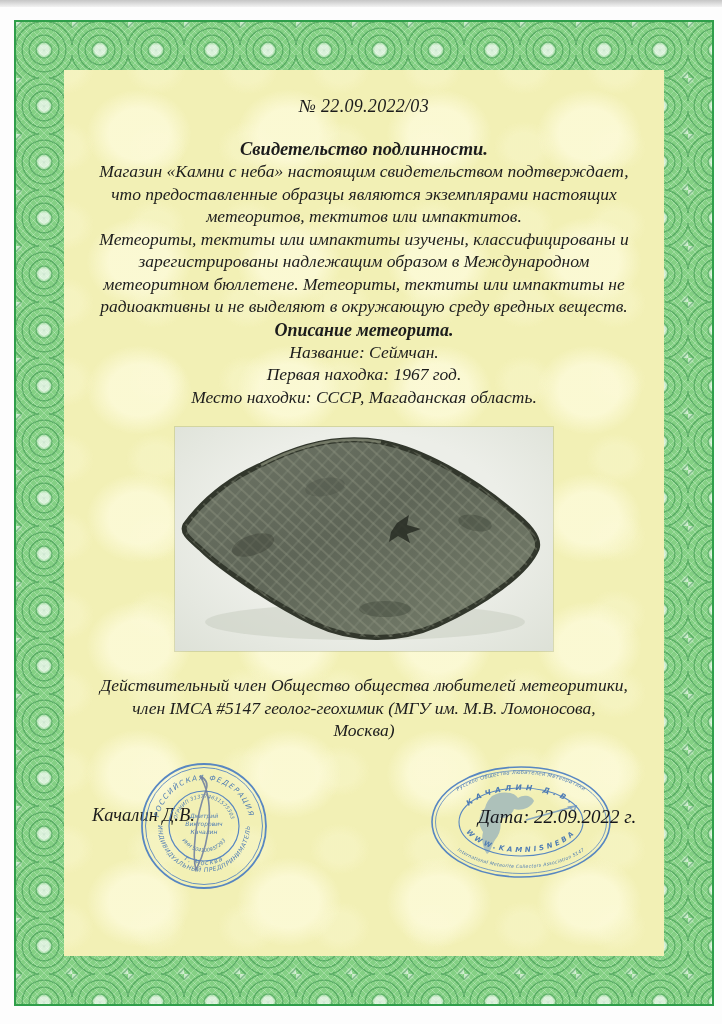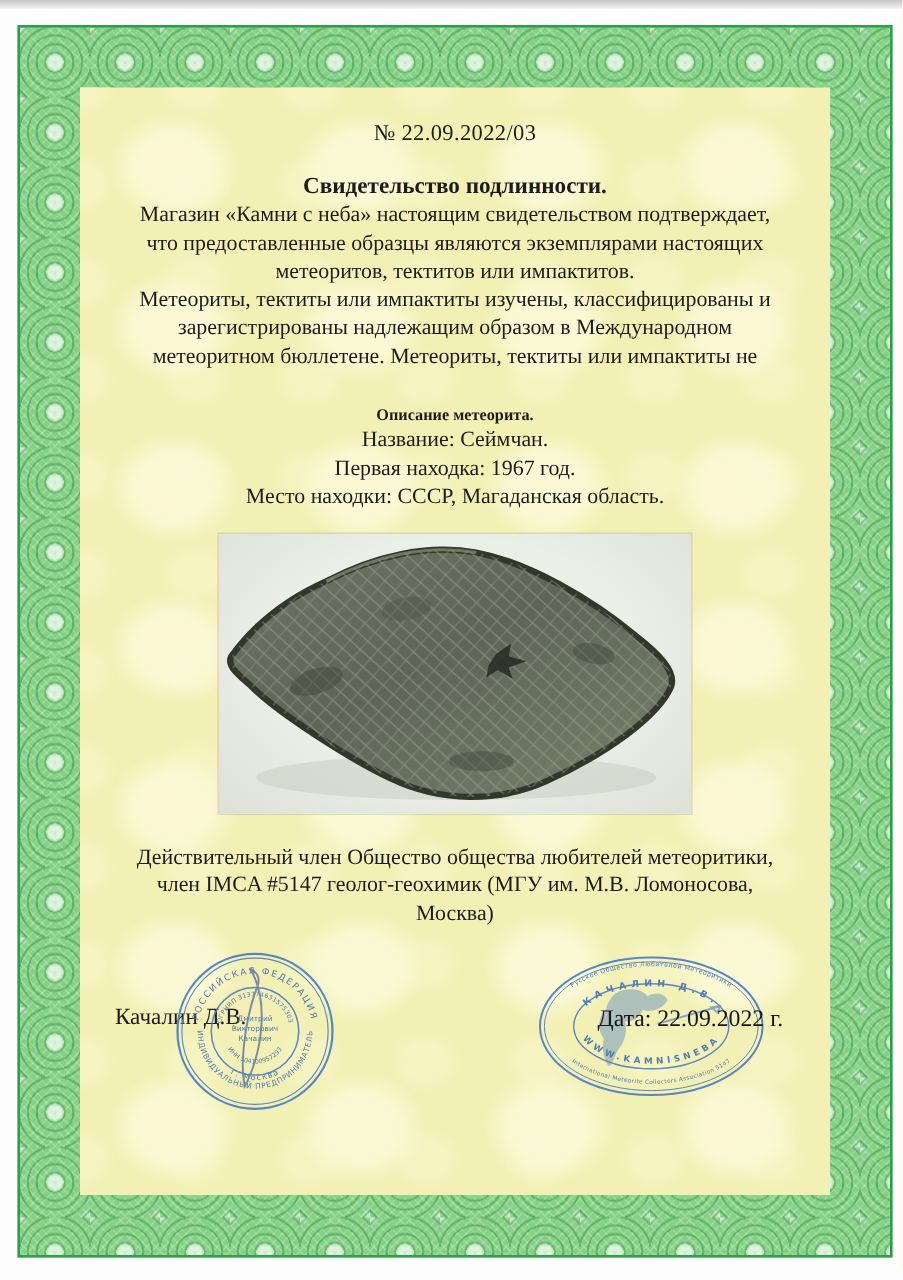--- a/index.html
+++ b/index.html
@@ -20,25 +20,25 @@
            repeating-linear-gradient(45deg, rgba(255,255,255,.25) 0 1px, transparent 1px 5px),
            repeating-linear-gradient(-45deg, rgba(235,255,235,.25) 0 1px, transparent 1px 5px);
          background-size:56px 56px,56px 56px,56px 56px,56px 56px,28px 28px,28px 28px;}
   .content{position:absolute;left:48px;top:48px;right:48px;bottom:48px;
            background-color:#f2f0b5;
            background-image:
              radial-gradient(closest-side, rgba(252,250,216,.85) 0 40%, rgba(252,250,216,0) 70%),
              radial-gradient(closest-side, rgba(246,244,195,.8) 0 35%, rgba(246,244,195,0) 65%);
            background-size:150px 128px,92px 78px;
            background-position:0 0,46px 38px;
-           text-align:center;}
+           text-align:center;font-style:italic;}
   .doc-number{margin-top:26px;font-size:18px;letter-spacing:.3px;}
   .doc-title{margin-top:22px;font-size:18.5px;font-weight:bold;}
   .para{margin:0 14px;font-size:17.5px;line-height:22.5px;}
-  .h2{margin-top:29px;font-size:13px;font-weight:bold;}
+  .h2{margin-top:2px;font-size:18px;font-weight:bold;}
   .line{display:block;}
   .photo{position:relative;width:378px;height:224px;margin:19px auto 0;
          background:radial-gradient(ellipse at 50% 45%, #eceee8 0 55%, #dde1d7 100%);
          box-shadow:0 0 0 1px rgba(120,130,100,.25);}
   .photo svg{position:absolute;left:0;top:0;}
   .membership{margin-top:23px;}
   .sig-area{position:relative;height:215px;margin-top:6px;text-align:left;}
   .sig-name{position:absolute;left:28px;top:57px;font-size:18.5px;}
   .stamp{position:absolute;opacity:.92;}
   .stamp-round{left:74px;top:12px;}
@@ -62,20 +62,21 @@
       <div class="para">
         <span class="line">Магазин «Камни с неба» настоящим свидетельством подтверждает,</span>
         <span class="line">что предоставленные образцы являются экземплярами настоящих</span>
         <span class="line">метеоритов, тектитов или импактитов.</span>
       </div>
 
       <div class="para">
         <span class="line">Метеориты, тектиты или импактиты изучены, классифицированы и</span>
         <span class="line">зарегистрированы надлежащим образом в Международном</span>
         <span class="line">метеоритном бюллетене. Метеориты, тектиты или импактиты не</span>
+        <span class="line">радиоактивны и не выделяют в окружающую среду вредных веществ.</span>
       </div>
 
       <div class="h2">Описание метеорита.</div>
 
       <div class="para">
         <span class="line">Название: Сеймчан.</span>
         <span class="line">Первая находка: 1967 год.</span>
         <span class="line">Место находки: СССР, Магаданская область.</span>
       </div>
 

